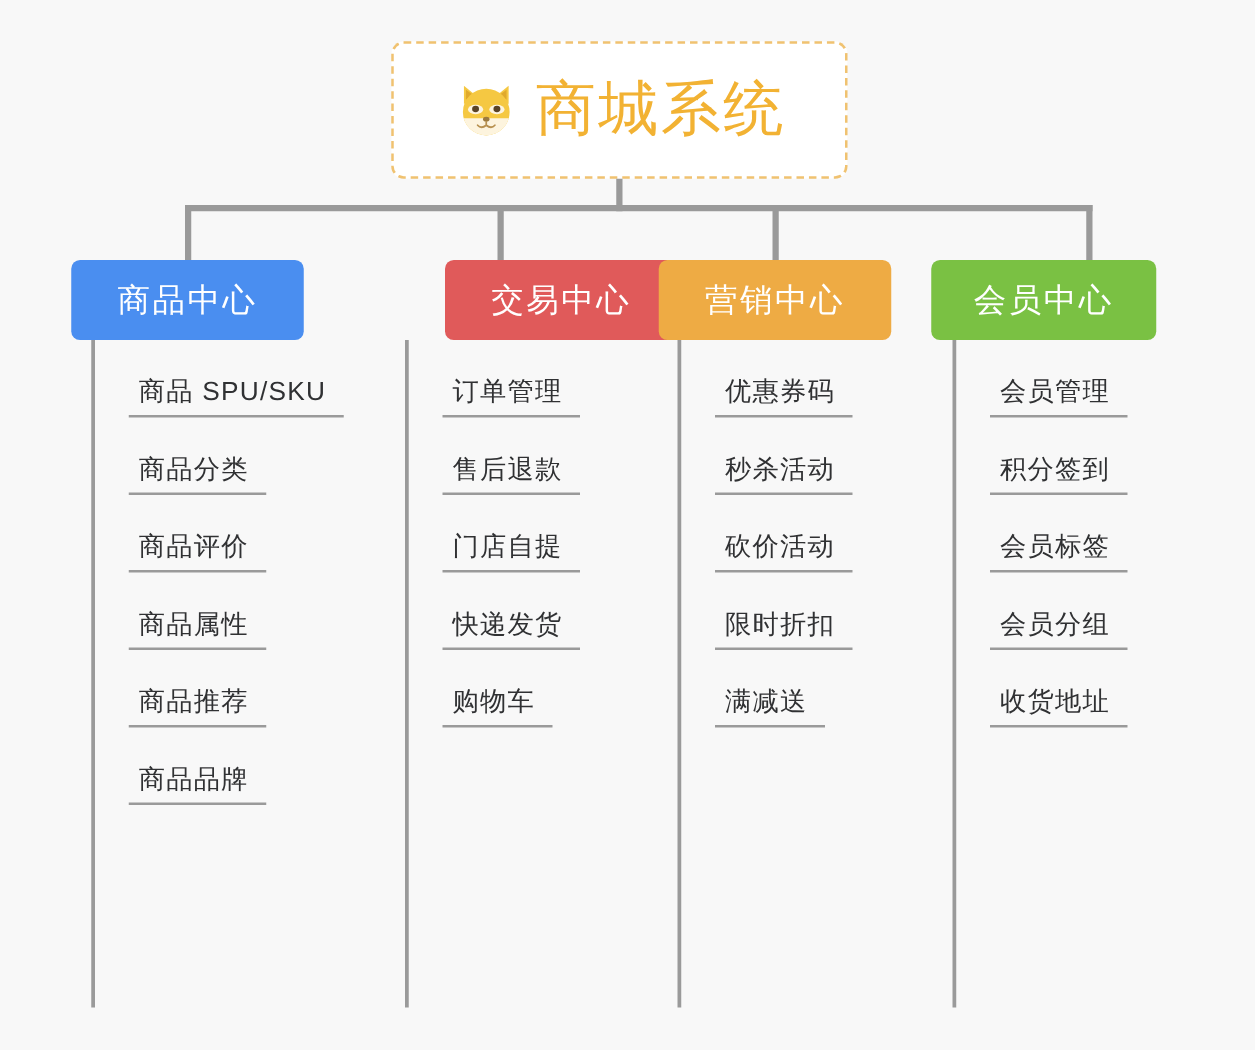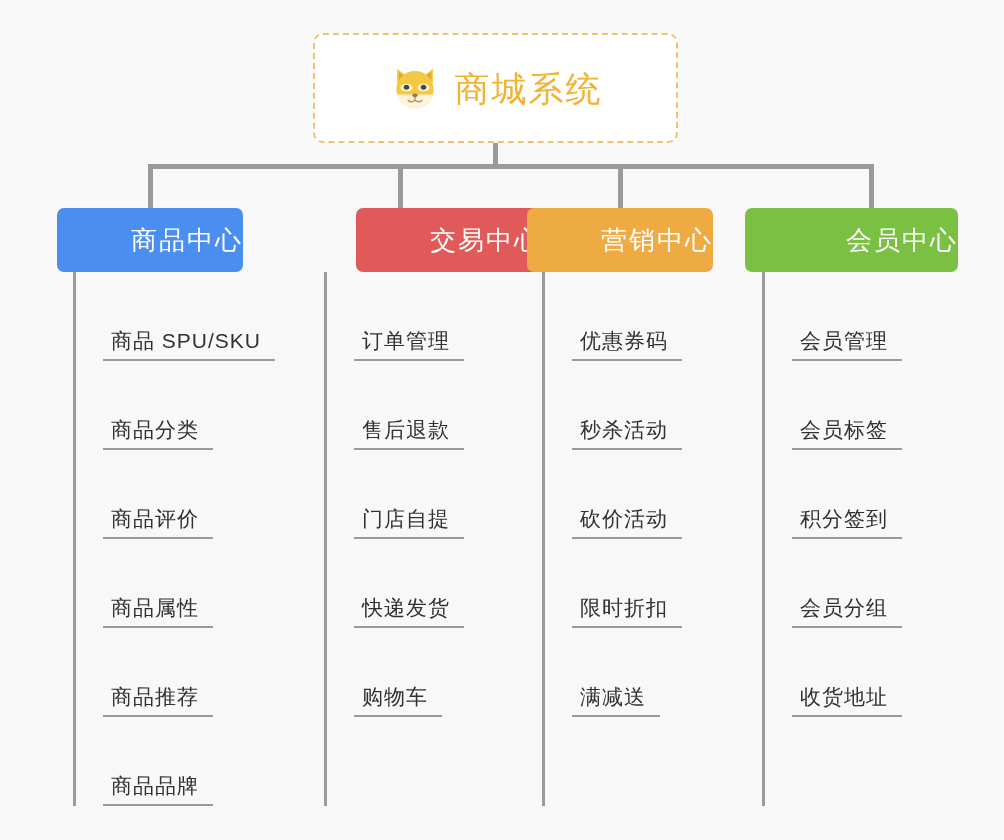--- a/index.html
+++ b/index.html
@@ -29,21 +29,21 @@
     height: 110px;
     background: #ffffff;
     border: 2px dashed #f0c270;
     border-radius: 10px;
     display: flex;
     align-items: center;
     justify-content: center;
     gap: 14px;
   }
   .root-title {
-    font-size: 35px;
+    font-size: 48px;
     color: #f2b233;
     letter-spacing: 2px;
     line-height: 1;
     white-space: nowrap;
   }
   .shiba-icon {
     width: 52px;
     height: 52px;
     flex: 0 0 52px;
     display: block;
@@ -75,21 +75,21 @@
   }
 
   
   .cat-header {
     position: absolute;
     top: 208px;
     height: 64px;
     border-radius: 7px;
     display: flex;
     align-items: center;
-    justify-content: flex-end;
+    justify-content: center;
   }
   .cat-header-label {
     font-size: 26px;
     color: #ffffff;
     letter-spacing: 2px;
     white-space: nowrap;
   }
 
   
   .branch-column {
@@ -103,21 +103,21 @@
     width: 3px;
     background: #9a9a9a;
   }
   .leaf-list {
     position: absolute;
     left: 0;
     top: 0;
     list-style: none;
   }
   .leaf-item {
-    height: 89px;
+    height: 62px;
     display: flex;
     align-items: flex-end;
     padding-left: 30px;
   }
   .leaf-underline {
     border-bottom: 2px solid #9a9a9a;
     padding: 0 14px 7px 8px;
   }
   .leaf-label {
     font-size: 21px;
@@ -160,21 +160,21 @@
 
   <div class="cat-header" id="hdr-0" style="left: 57px; width: 186px; background: rgb(74, 142, 240);">
     <span class="cat-header-label">商品中心</span>
   </div>
   <div class="cat-header" id="hdr-1" style="left: 308px; width: 186px; background: rgb(224, 90, 90); margin-left: 48px;">
     <span class="cat-header-label">交易中心</span>
   </div>
   <div class="cat-header" id="hdr-2" style="left: 527px; width: 186px; background: rgb(238, 171, 68);">
     <span class="cat-header-label">营销中心</span>
   </div>
-  <div class="cat-header" id="hdr-3" style="left: 745px; width: 213px; background: rgb(122, 193, 67);">
+  <div class="cat-header" id="hdr-3" style="left: 745px; width: 180px; background: rgb(122, 193, 67);">
     <span class="cat-header-label">会员中心</span>
   </div>
 
   <div class="branch-column" id="col-0" style="left:73px;">
     <div class="trunk" style="height: 534px;"></div>
     <ul class="leaf-list" id="leaves-0">
         <li class="leaf-item">
           <div class="leaf-underline"><span class="leaf-label">商品 SPU/SKU</span></div>
         </li>
         <li class="leaf-item">
@@ -234,26 +234,26 @@
         </li>
       </ul>
   </div>
   <div class="branch-column" id="col-3" style="left:762px;">
     <div class="trunk" style="height: 534px;"></div>
     <ul class="leaf-list" id="leaves-3">
         <li class="leaf-item">
           <div class="leaf-underline"><span class="leaf-label">会员管理</span></div>
         </li>
         <li class="leaf-item">
+          <div class="leaf-underline"><span class="leaf-label">积分签到</span></div>
+        </li>
+        <li class="leaf-item">
           <div class="leaf-underline"><span class="leaf-label">会员标签</span></div>
         </li>
         <li class="leaf-item">
-          <div class="leaf-underline"><span class="leaf-label">积分签到</span></div>
-        </li>
-        <li class="leaf-item">
           <div class="leaf-underline"><span class="leaf-label">会员分组</span></div>
         </li>
         <li class="leaf-item">
           <div class="leaf-underline"><span class="leaf-label">收货地址</span></div>
         </li>
       </ul>
   </div>
 
 </div>
 

